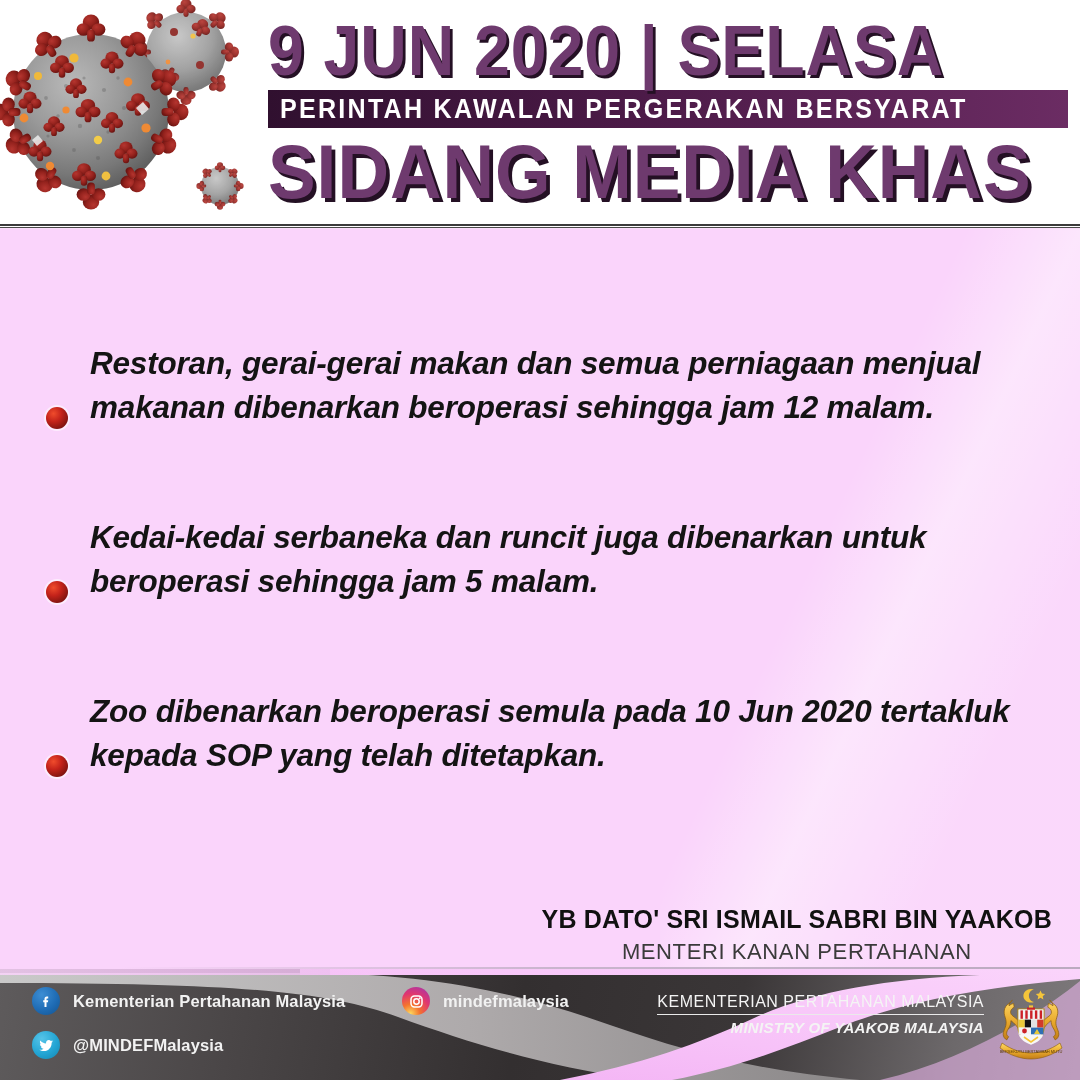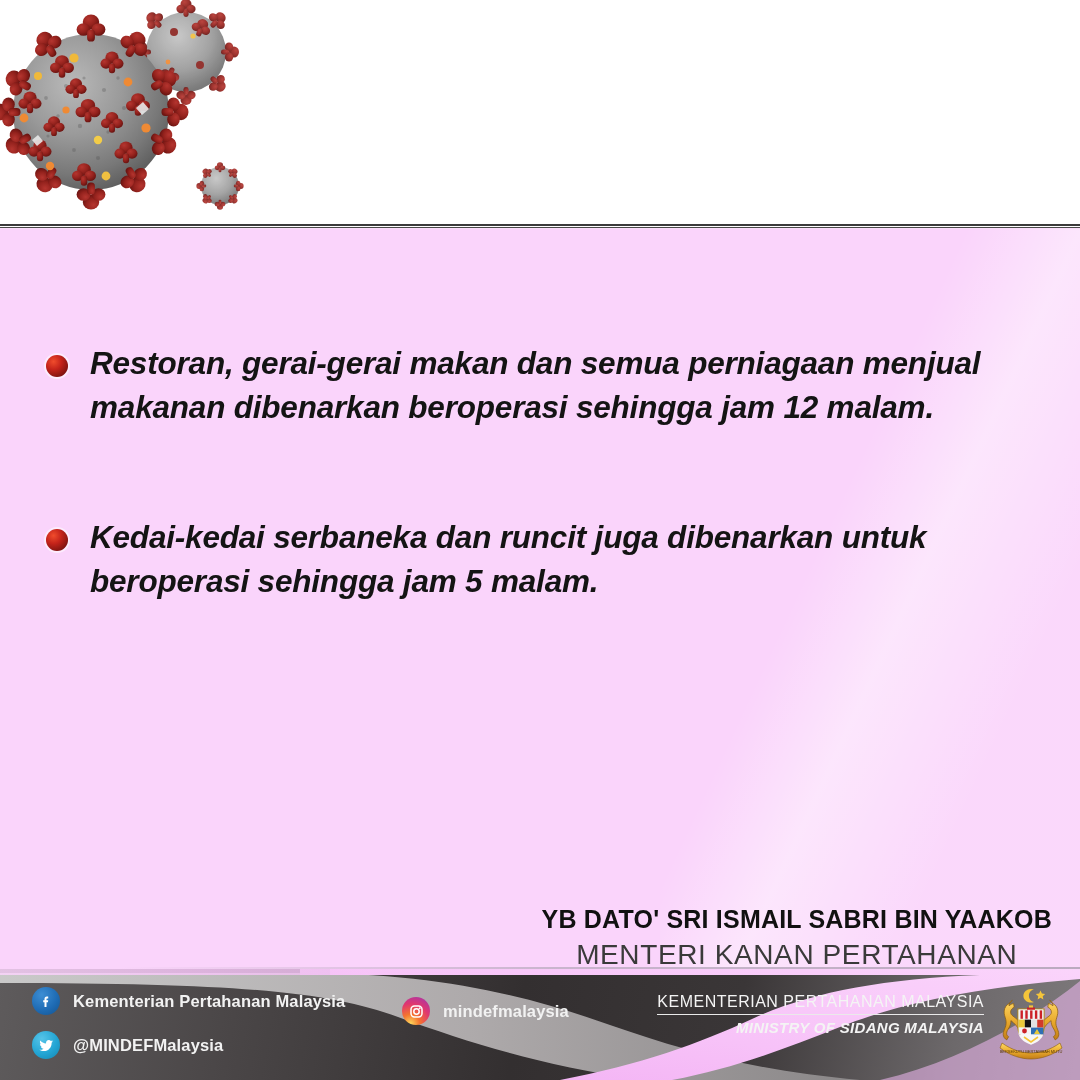--- a/index.html
+++ b/index.html
@@ -77,21 +77,21 @@
   
   .body-area{
     position:absolute;left:0;top:229px;width:1080px;height:740px;
     background:#fad4fb;
   }
   .bullets{
     position:absolute;left:46px;top:112px;width:1010px;
   }
   .bullet-row{
     display:flex;
-    align-items:flex-start;
+    align-items:flex-end;
     margin-bottom:86px;
   }
   .bullet-dot{
     flex:0 0 auto;
     width:22px;height:22px;border-radius:50%;
     margin-top:14px;margin-right:22px;
     background:radial-gradient(circle at 34% 30%,#f04c2c 0%,#c4231a 38%,#7d1410 78%,#4d0b08 100%);
     box-shadow:0 0 0 2px rgba(255,255,255,0.55);
   }
   .bullet-text{
@@ -107,21 +107,21 @@
   
   .signature{
     position:absolute;right:28px;top:676px;text-align:center;
   }
   .sig-name{
     font-size:25px;font-weight:700;color:#111;
     letter-spacing:0.2px;white-space:nowrap;
   }
   .sig-role{
     margin-top:5px;
-    font-size:28px;font-weight:400;color:#3a3a3a;
+    font-size:22px;font-weight:400;color:#3a3a3a;
     letter-spacing:0.6px;white-space:nowrap;
   }
 
   
   .body-sheen{
     position:absolute;right:0;top:0;width:420px;height:740px;
     background:linear-gradient(115deg,rgba(255,255,255,0) 40%,rgba(255,255,255,0.42) 55%,rgba(255,255,255,0.10) 75%);
     pointer-events:none;
   }
   .body-hline{
@@ -132,21 +132,21 @@
   
   .footer{
     position:absolute;left:0;top:969px;width:1080px;height:111px;
     overflow:hidden;
     background:linear-gradient(100deg,#5e5b5c 0%,#4a4647 22%,#332f30 48%,#3a3637 68%,#6d696b 88%,#7d797b 100%);
   }
   .footer svg.swoosh{position:absolute;left:0;top:0;}
 
   .social-col{position:absolute;z-index:4;}
   .social-left{left:32px;top:14px;}
-  .social-right{left:402px;top:24px;}
+  .social-right{left:402px;top:14px;}
   .social-item{display:flex;align-items:center;height:36px;margin-bottom:8px;}
   .social-ico{
     width:28px;height:28px;border-radius:50%;
     margin-right:13px;flex:0 0 auto;
     display:flex;align-items:center;justify-content:center;
     position:relative;
   }
   .ico-fb{background:radial-gradient(circle at 35% 28%,#3d8ed4 0%,#1f6cb5 55%,#14538f 100%);}
   .ico-tw{background:radial-gradient(circle at 35% 28%,#56c4e8 0%,#23a5d4 55%,#1486b0 100%);}
   .ico-ig{background:radial-gradient(circle at 30% 95%,#fdd85d 0%,#f4742e 28%,#e0366f 60%,#9b36b7 100%);}
@@ -382,35 +382,46 @@
           </g>
 
           <g fill="#e8e8e8" opacity="0.9">
             <path d="M148 118 l7 -6 l6 7 l-7 6 z"></path>
             <path d="M44 150 l6 -5 l5 6 l-6 5 z"></path>
           </g>
         </g>
       </svg>
     </div>
 
+    <div class="title-block">
+      <div class="title-main">9 JUN 2020 | SELASA</div>
+      <div class="title-sub-bar">
+        <span>PERINTAH KAWALAN PERGERAKAN BERSYARAT</span>
+      </div>
+      <div class="title-big">SIDANG MEDIA KHAS</div>
+    </div>
 
     <div class="header-rule"></div>
   </div>
 
   <div class="body-area">
     <div class="body-sheen"></div>
 
     <div class="bullets">
       <div class="bullet-row">
         <div class="bullet-dot"></div>
         <div class="bullet-text">Restoran, gerai-gerai makan dan semua perniagaan menjual makanan dibenarkan beroperasi sehingga jam 12 malam.</div>
       </div>
       <div class="bullet-row">
         <div class="bullet-dot"></div>
         <div class="bullet-text">Kedai-kedai serbaneka dan runcit juga dibenarkan untuk beroperasi sehingga jam 5 malam.</div>
+      </div>
+      <div class="bullet-row">
+        <div class="bullet-dot"></div>
+        <div class="bullet-text">Zoo dibenarkan beroperasi semula pada 10 Jun 2020 tertakluk kepada SOP yang telah ditetapkan.</div>
       </div>
     </div>
 
     <div class="signature">
       <div class="sig-name">YB DATO' SRI ISMAIL SABRI BIN YAAKOB</div>
       <div class="sig-role">MENTERI KANAN PERTAHANAN</div>
     </div>
 
     <div class="body-hline"></div>
   </div>
@@ -472,21 +483,21 @@
             <circle cx="8.5" cy="8.5" r="2.7" fill="none" stroke="#fff" stroke-width="1.5"></circle>
             <circle cx="11.8" cy="5.2" r="0.9" fill="#fff"></circle>
           </svg>
         </span>
         <span class="social-label">mindefmalaysia</span>
       </div>
     </div>
 
     <div class="ministry">
       <div class="min-l1">KEMENTERIAN PERTAHANAN MALAYSIA</div>
-      <div class="min-l2">MINISTRY OF SIDANG MALAYSIA</div>
+      <div class="min-l2">MINISTRY OF YAAKOB MALAYSIA</div>
     </div>
 
     <div class="crest">
       <svg width="86" height="86" viewBox="0 0 86 86" xmlns="http://www.w3.org/2000/svg">
         <defs>
           <linearGradient id="gold" x1="0" y1="0" x2="0" y2="1">
             <stop offset="0%" stop-color="#ffd964"></stop>
             <stop offset="55%" stop-color="#e8a82c"></stop>
             <stop offset="100%" stop-color="#c27c16"></stop>
           </linearGradient>

